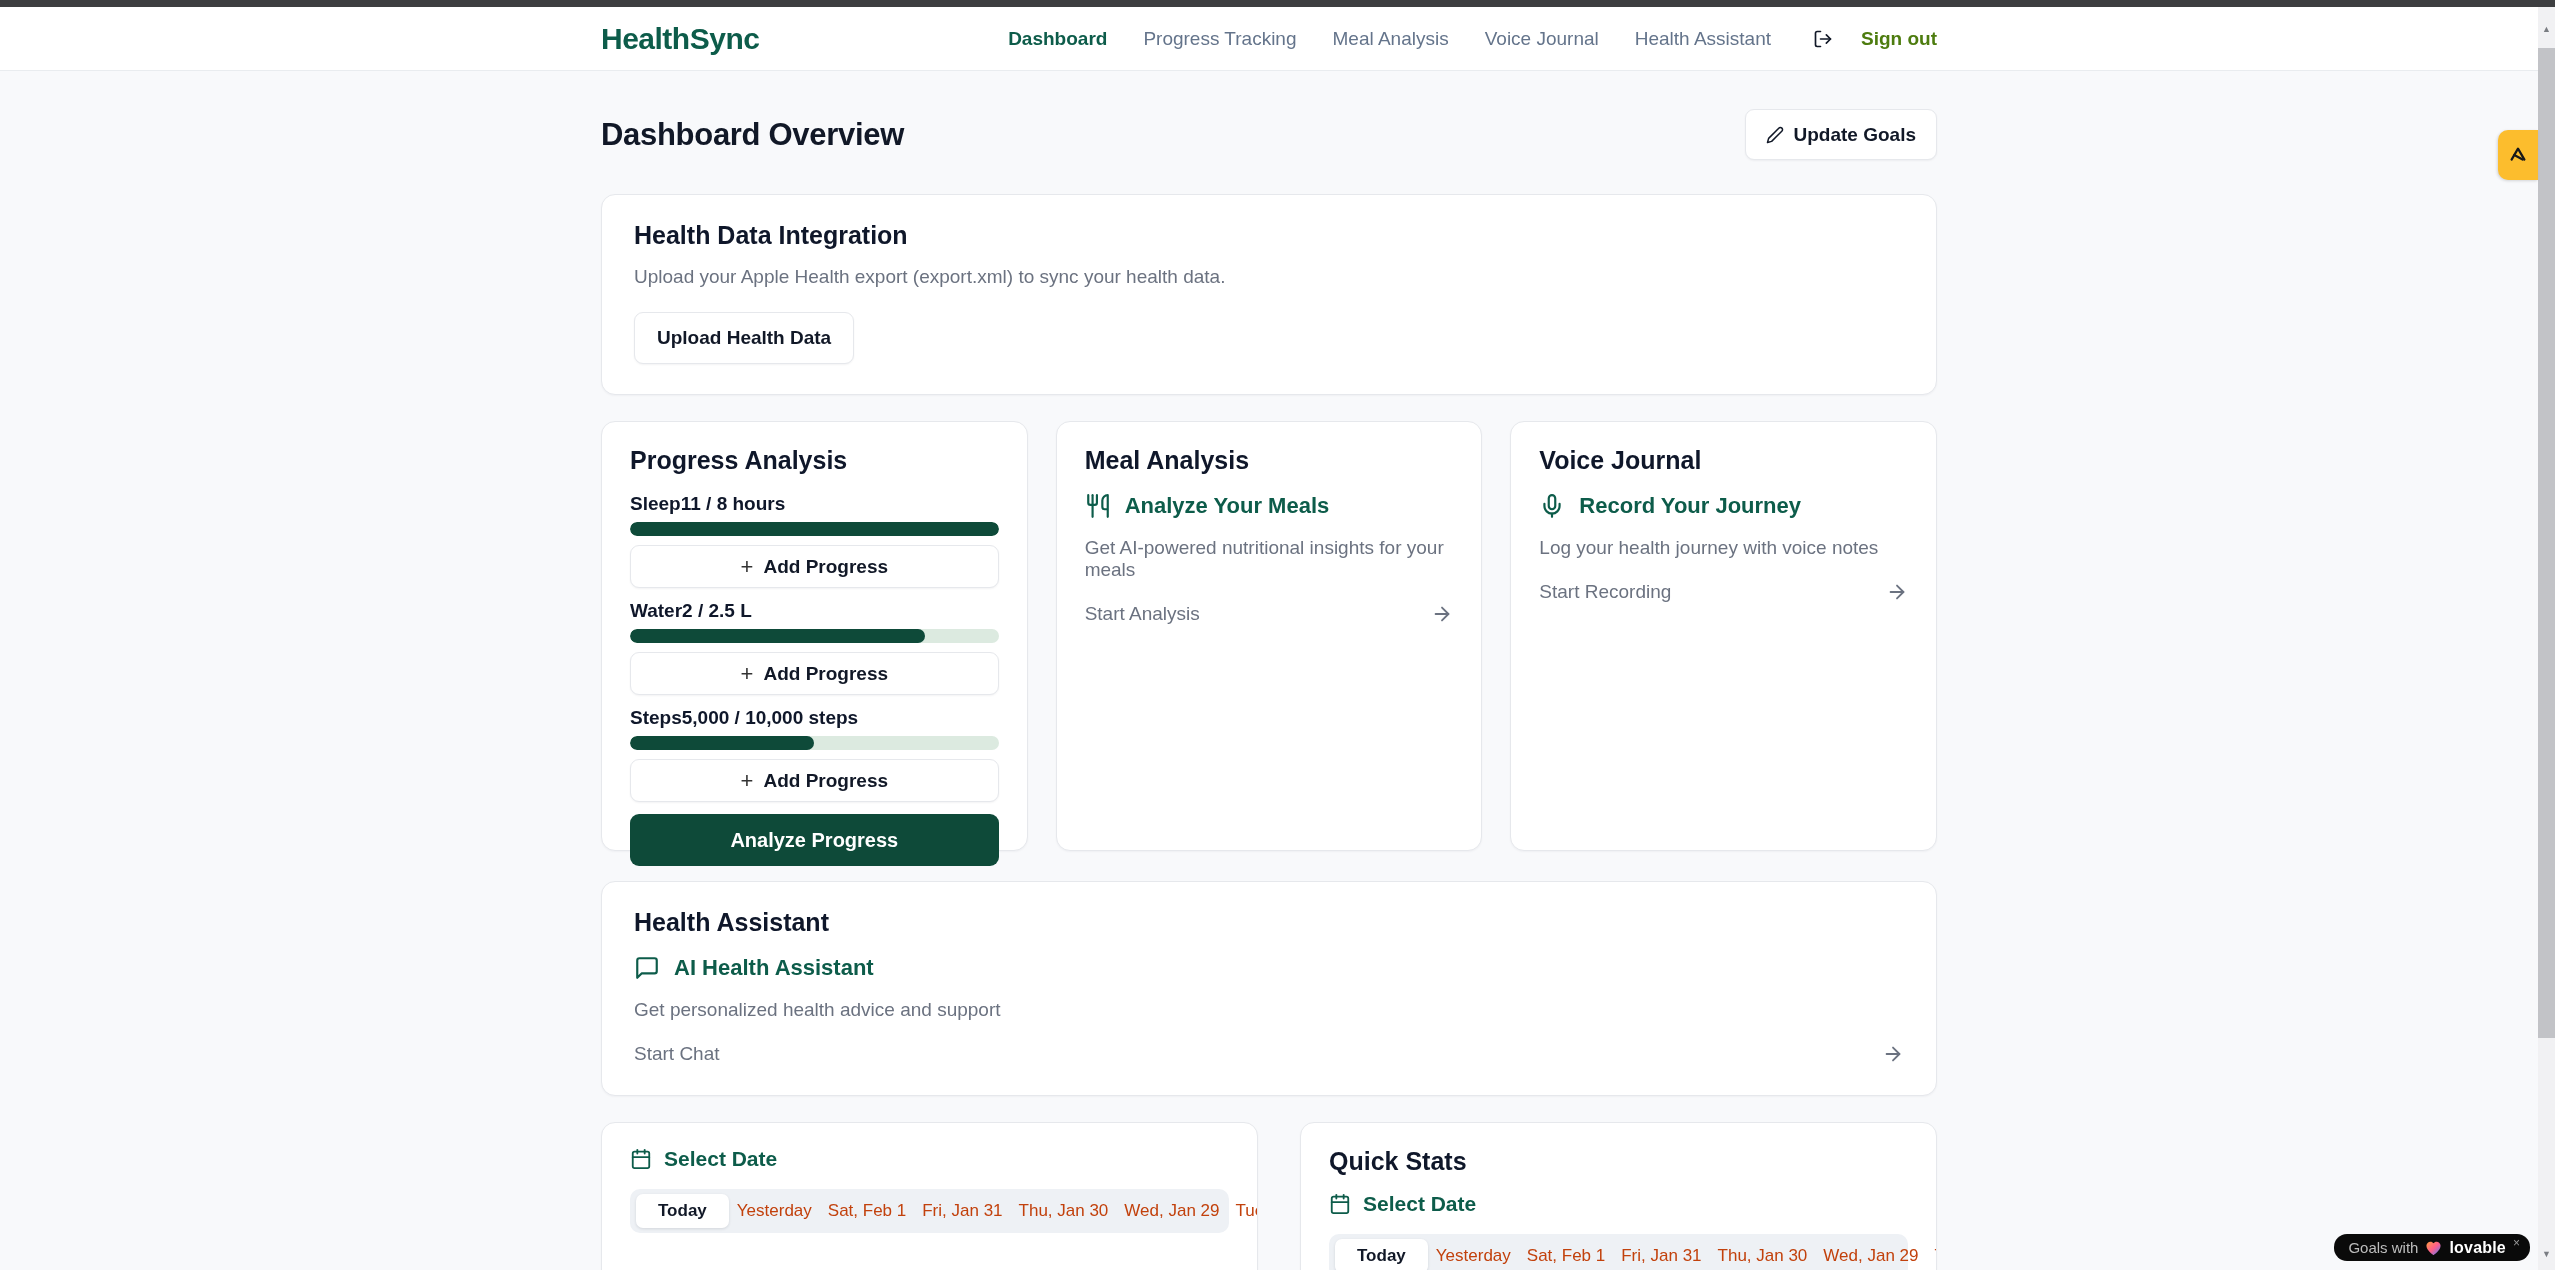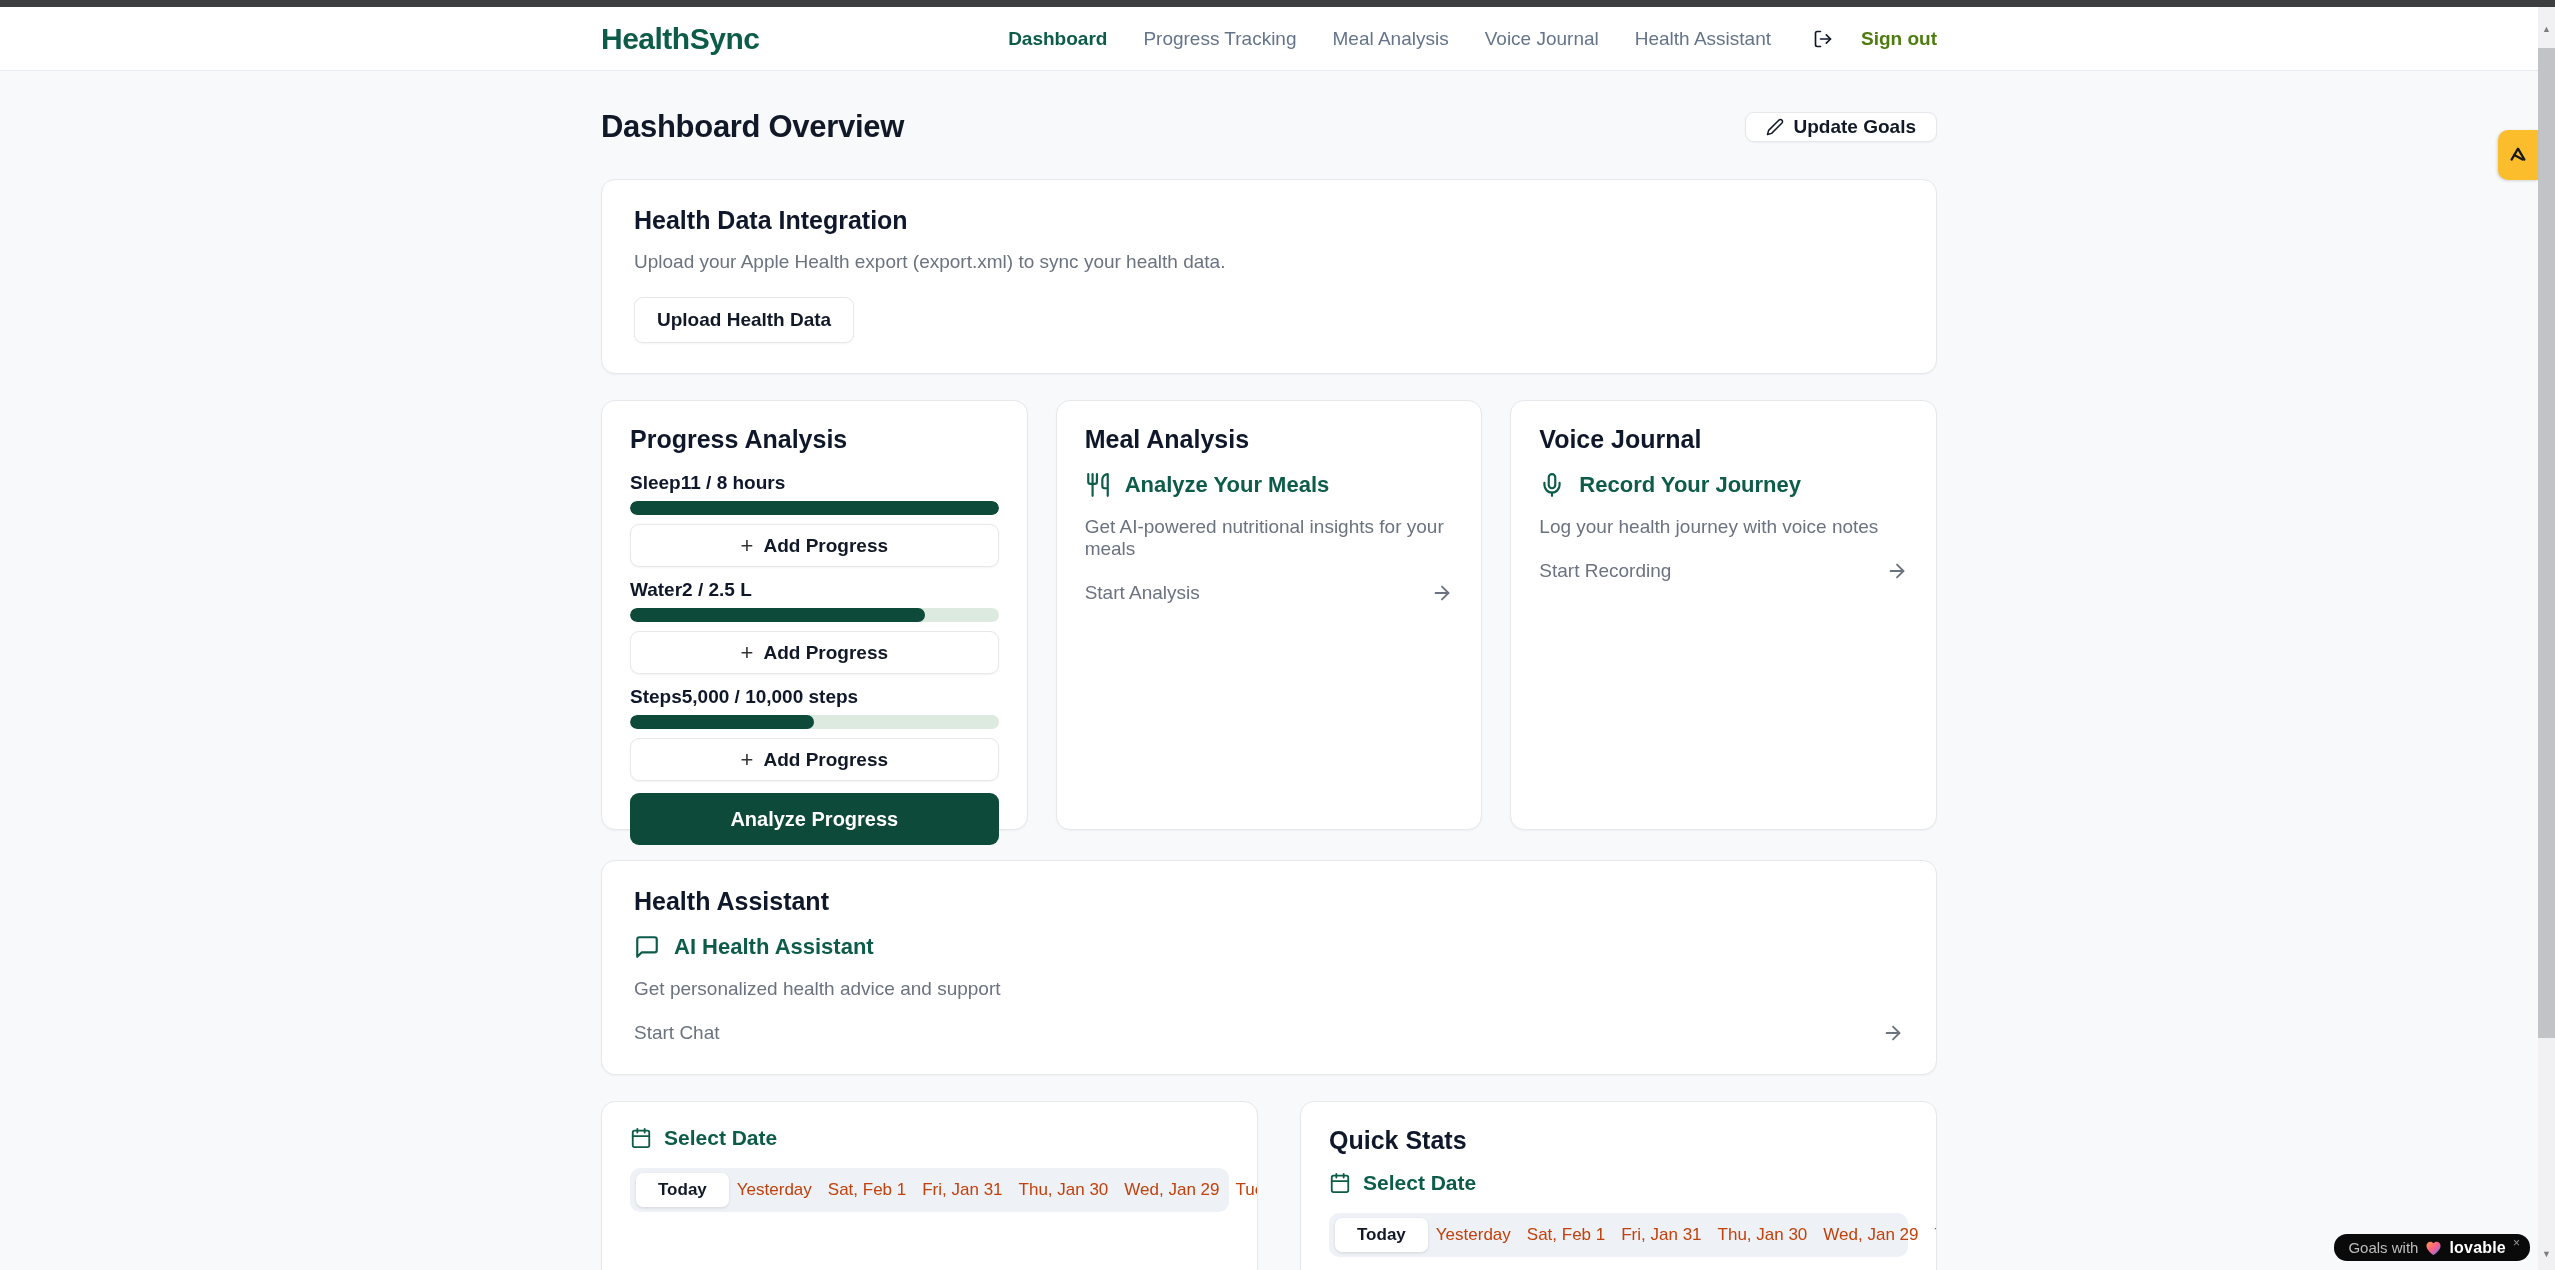--- a/index.html
+++ b/index.html
@@ -31,29 +31,29 @@
   .nav a.active{color:var(--primary);font-weight:bold;}
   .signout{display:flex;align-items:center;gap:28px;font-size:19px;font-weight:bold;color:#4d7c0f;cursor:pointer;margin-left:6px;}
   .icon{display:inline-flex;align-items:center;justify-content:center;flex:0 0 auto;}
   svg{display:block;}
   
   .main{position:absolute;top:71px;left:0;width:2538px;}
   .container{width:1336px;margin:0 auto;padding-top:38px;}
   .title-row{display:flex;align-items:center;justify-content:space-between;margin-bottom:34px;}
   .page-title{font-size:31px;font-weight:bold;color:#111827;letter-spacing:-0.3px;}
   .btn{display:inline-flex;align-items:center;justify-content:center;gap:10px;background:#fff;border:1px solid var(--border);border-radius:9px;cursor:pointer;box-shadow:0 1px 2px rgba(16,24,40,.05);color:#111827;}
-  .btn-update{height:30px;padding:0 20px;font-size:19px;font-weight:bold;}
+  .btn-update{height:51px;padding:0 20px;font-size:19px;font-weight:bold;}
   .card{background:#fff;border:1px solid var(--border);border-radius:14px;box-shadow:0 1px 2px rgba(16,24,40,.04);}
   .card-title{font-size:25px;font-weight:bold;color:#0f172a;}
   .muted{color:var(--muted);}
   
   .card-integration{padding:26px 32px 30px;margin-bottom:26px;}
   .card-integration .card-title{margin-bottom:16px;}
   .card-integration p{font-size:19px;margin-bottom:24px;}
-  .btn-upload{height:46px;padding:0 22px;font-size:19px;font-weight:bold;}
+  .btn-upload{height:52px;padding:0 22px;font-size:19px;font-weight:bold;}
   
   .grid3{display:grid;grid-template-columns:1fr 1fr 1fr;gap:28px;margin-bottom:30px;}
   .grid3 .card{height:430px;padding:24px 28px;}
   .grid3 .card-title{margin-bottom:18px;}
   
   .metric{margin-bottom:12px;}
   .metric-head{display:flex;align-items:baseline;margin-bottom:7px;}
   .metric-label,.metric-value{font-size:19px;font-weight:bold;color:#0f172a;}
   .bar{height:14px;border-radius:999px;background:var(--track);overflow:hidden;margin-bottom:9px;}
   .bar-fill{height:100%;border-radius:999px;background:var(--primary-dark);}

